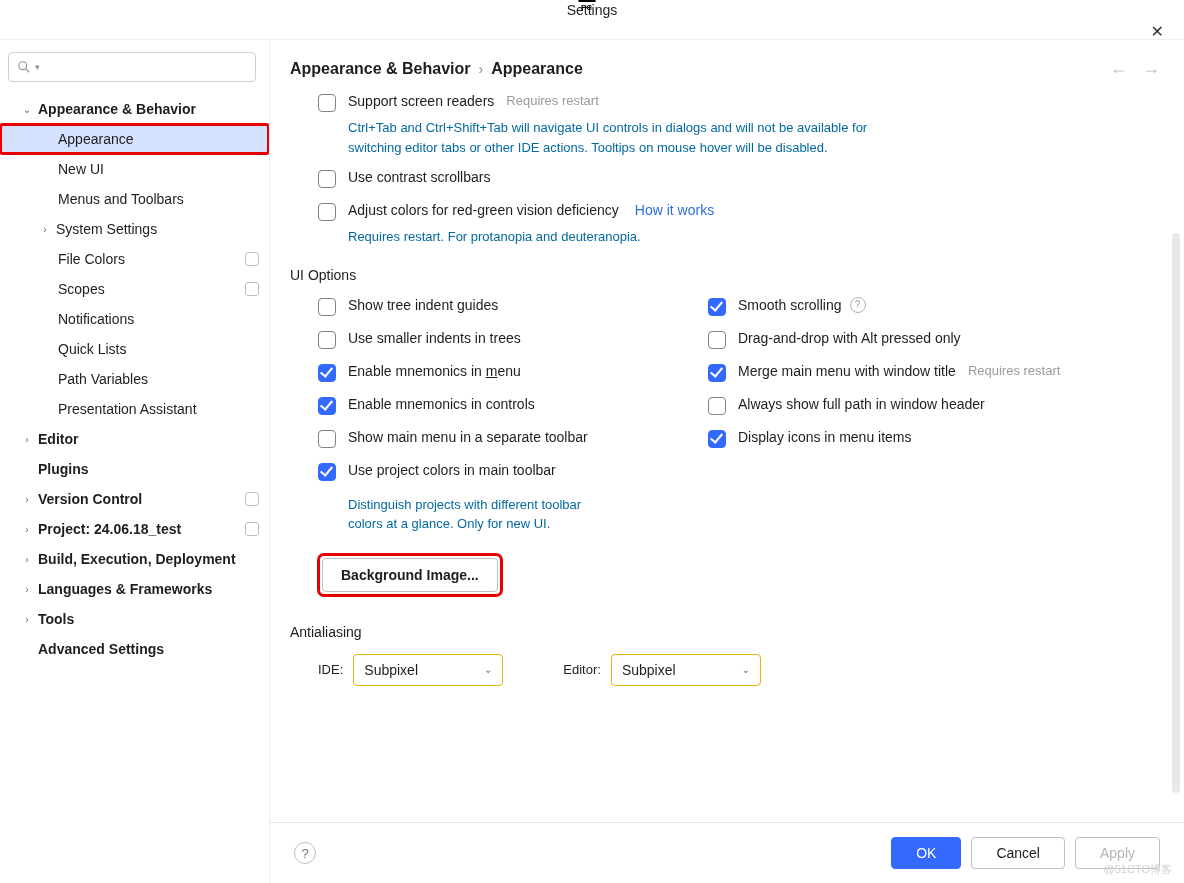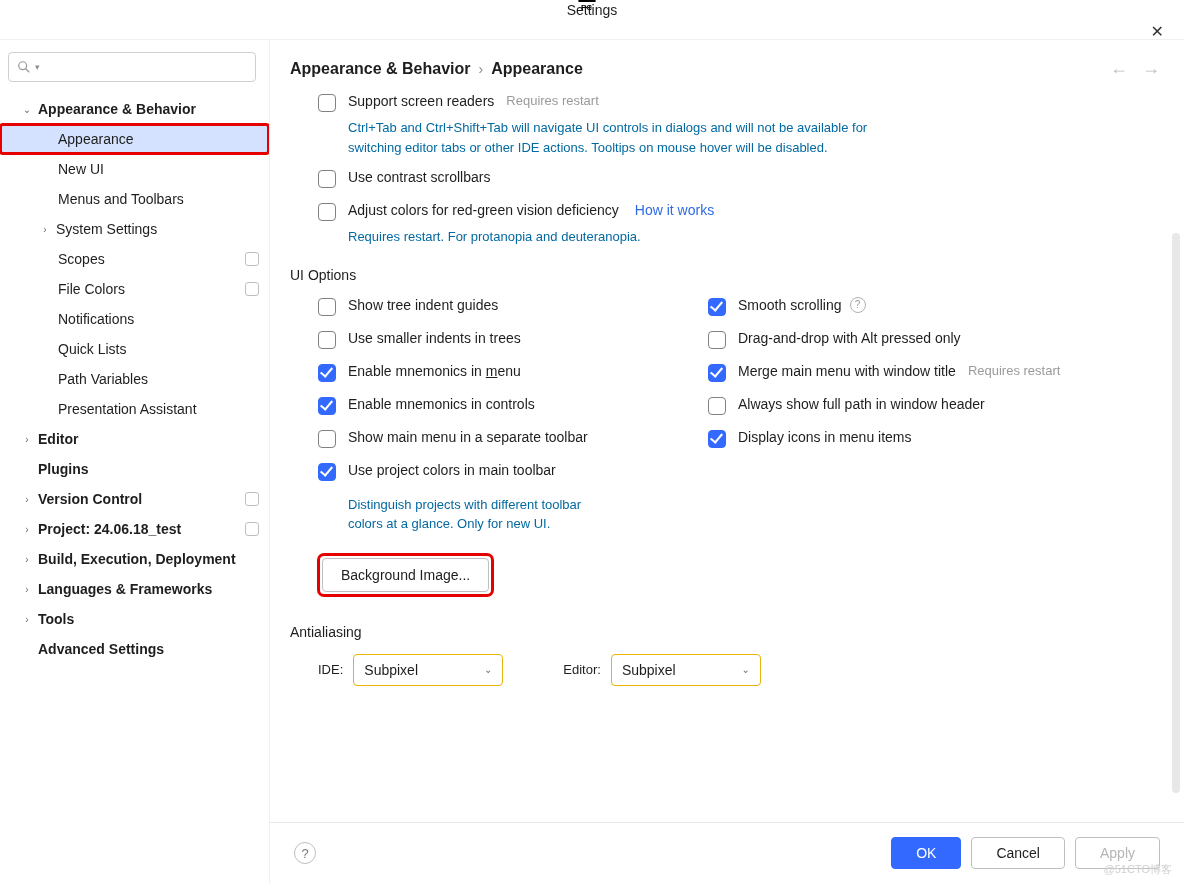--- a/index.html
+++ b/index.html
@@ -39,21 +39,21 @@
 .opt-label { font-size: 14px; color: #1e1e1e; }
 .hint { font-size: 13px; color: #9a9a9a; margin-left: 12px; }
 .desc { font-size: 13px; color: #0369a1; line-height: 1.5; margin-left: 30px; margin-top: 4px; margin-bottom: 12px; max-width: 520px; }
 .link { color: #2e6be6; font-size: 14px; margin-left: 16px; cursor: pointer; }
 .section-title { font-size: 14px; color: #1e1e1e; margin: 20px 0 14px -28px; }
 .two-col { display: grid; grid-template-columns: 370px 1fr; gap: 0px 20px; }
 .two-col .row { margin-bottom: 14px; }
 .help-q { width: 16px; height: 16px; border: 1.3px solid #b0b0b0; border-radius: 50%; font-size: 10px; color: #9a9a9a; display: inline-flex; align-items: center; justify-content: center; margin-left: 8px; }
 .btn-bg { display: inline-block; border: 1px solid #bfbfbf; border-radius: 4px; padding: 8px 18px; font-size: 14px; cursor: pointer; background: #fff; }
 .bg-wrap { display: inline-block; margin-top: 8px; }
-.bg-wrap.highlight-red { outline: 3px solid #e60000; border-radius: 6px; padding: 4px; }
+.bg-wrap.highlight-red { outline: 3px solid #e60000; border-radius: 6px; padding: 4px; font-weight: bold; }
 .aa-row { display: flex; align-items: center; gap: 60px; margin-top: 14px; }
 .aa-pair { display: flex; align-items: center; gap: 10px; }
 .dd-sel { display: flex; align-items: center; border: 1px solid #eab308; border-radius: 4px; height: 32px; padding: 0 10px; min-width: 150px; cursor: pointer; background: #fff; }
 .dd-sel .val { flex: 1; font-size: 14px; }
 .dd-sel .car { font-size: 10px; color: #6e6e6e; }
 .scrollbar-fake { position: absolute; right: 4px; top: 140px; width: 8px; height: 560px; background: #e8e8e8; border-radius: 4px; }
 .footer { display: flex; align-items: center; padding: 14px 24px; border-top: 1px solid #e8e8e8; }
 .help-btn { width: 22px; height: 22px; border: 1.3px solid #bfbfbf; border-radius: 50%; color: #777; font-size: 13px; display: flex; align-items: center; justify-content: center; cursor: pointer; }
 .footer-btns { margin-left: auto; display: flex; gap: 10px; }
 .btn { height: 32px; padding: 0 24px; border-radius: 4px; font-size: 14px; cursor: pointer; border: 1px solid #bfbfbf; background: #fff; display: flex; align-items: center; }
@@ -94,25 +94,25 @@
           <span class="lbl">New UI</span>
         </div>
         <div class="tree-row child">
           <span class="lbl">Menus and Toolbars</span>
         </div>
         <div class="tree-row child grandchild-exp">
           <span class="chev">›</span>
           <span class="lbl">System Settings</span>
         </div>
         <div class="tree-row child">
+          <span class="lbl">File Colors</span>
+          <span class="badge"></span>
+        </div>
+        <div class="tree-row child">
           <span class="lbl">Scopes</span>
-          <span class="badge"></span>
-        </div>
-        <div class="tree-row child">
-          <span class="lbl">File Colors</span>
           <span class="badge"></span>
         </div>
         <div class="tree-row child">
           <span class="lbl">Notifications</span>
         </div>
         <div class="tree-row child">
           <span class="lbl">Quick Lists</span>
         </div>
         <div class="tree-row child">
           <span class="lbl">Path Variables</span>

